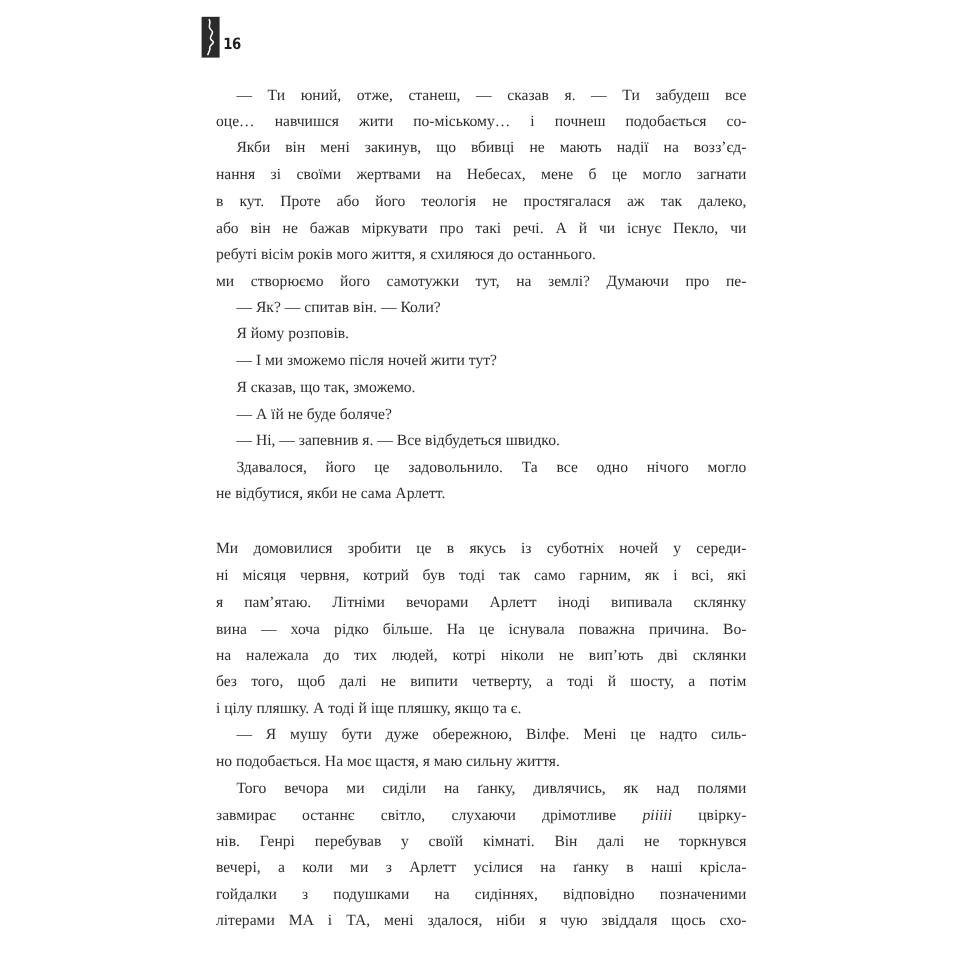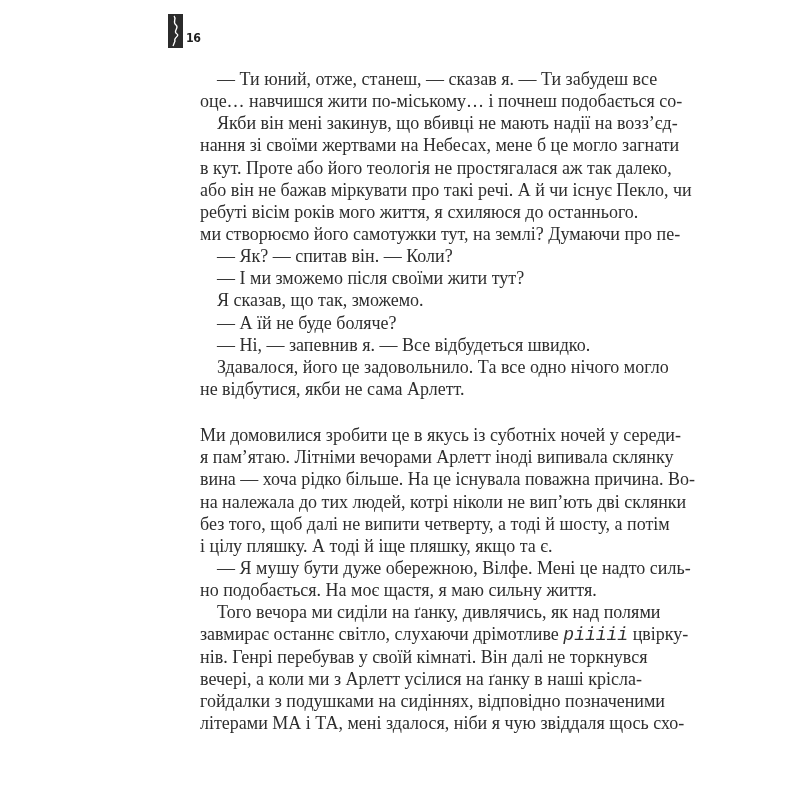--- a/index.html
+++ b/index.html
@@ -43,43 +43,42 @@
       color: #1f1f1f;
       transform: scaleX(0.85);
       transform-origin: left top;
     }
     .body-text {
       position: absolute;
       left: 180px;
       top: 68px;
       width: 442px;
       font-family: "Liberation Serif", "DejaVu Serif", serif;
-      font-size: 18px;
+      font-size: 13px;
       line-height: 22.15px;
       color: #2e2e2e;
-      margin-left: 20px;
     }
     .line {
       display: block;
       white-space: nowrap;
       text-align: justify;
       text-align-last: justify;
       height: 22.15px;
     }
     .line.last {
       text-align-last: left;
     }
     .line.indent {
       padding-left: 17px;
     }
     .gap {
       display: block;
       height: 24px;
     }
-    em { font-style: italic; font-family: Liberation Mono, monospace; }
+    em { font-style: italic; }
   </style>
 </head>
 <body>
 
 <div class="page">
 
   <div class="marker">
     <svg viewBox="0 0 15 34">
       <path d="M6 2 C 9 5, 4 8, 8 11 C 12 14, 4 17, 9 20 C 12 22, 5 24, 7 27 L 5 32" stroke="#ffffff" stroke-width="1.3" fill="none"></path>
     </svg>
@@ -92,31 +91,33 @@
     <span class="line">оце… навчишся жити по-міському… і почнеш подобається со-</span>
 
     <span class="line indent">Якби він мені закинув, що вбивці не мають надії на возз’єд-</span>
     <span class="line">нання зі своїми жертвами на Небесах, мене б це могло загнати</span>
     <span class="line">в кут. Проте або його теологія не простягалася аж так далеко,</span>
     <span class="line">або він не бажав міркувати про такі речі. А й чи існує Пекло, чи</span>
     <span class="line last">ребуті вісім років мого життя, я схиляюся до останнього.</span>
     <span class="line">ми створюємо його самотужки тут, на землі? Думаючи про пе-</span>
 
     <span class="line indent last">— Як? — спитав він. — Коли?</span>
-    <span class="line indent last">— І ми зможемо після своїми жити тут?</span>
+    <span class="line indent last">Я йому розповів.</span>
+    <span class="line indent last">— І ми зможемо після ночей жити тут?</span>
     <span class="line indent last">Я сказав, що так, зможемо.</span>
     <span class="line indent last">— А їй не буде боляче?</span>
     <span class="line indent last">— Ні, — запевнив я. — Все відбудеться швидко.</span>
 
     <span class="line indent">Здавалося, його це задовольнило. Та все одно нічого могло</span>
     <span class="line last">не відбутися, якби не сама Арлетт.</span>
 
     <span class="gap"></span>
 
     <span class="line">Ми домовилися зробити це в якусь із суботніх ночей у середи-</span>
+    <span class="line">ні місяця червня, котрий був тоді так само гарним, як і всі, які</span>
     <span class="line">я пам’ятаю. Літніми вечорами Арлетт іноді випивала склянку</span>
     <span class="line">вина — хоча рідко більше. На це існувала поважна причина. Во-</span>
     <span class="line">на належала до тих людей, котрі ніколи не вип’ють дві склянки</span>
     <span class="line">без того, щоб далі не випити четверту, а тоді й шосту, а потім</span>
     <span class="line last">і цілу пляшку. А тоді й іще пляшку, якщо та є.</span>
 
     <span class="line indent">— Я мушу бути дуже обережною, Вілфе. Мені це надто силь-</span>
     <span class="line last">но подобається. На моє щастя, я маю сильну життя.</span>
 
     <span class="line indent">Того вечора ми сиділи на ґанку, дивлячись, як над полями</span>

